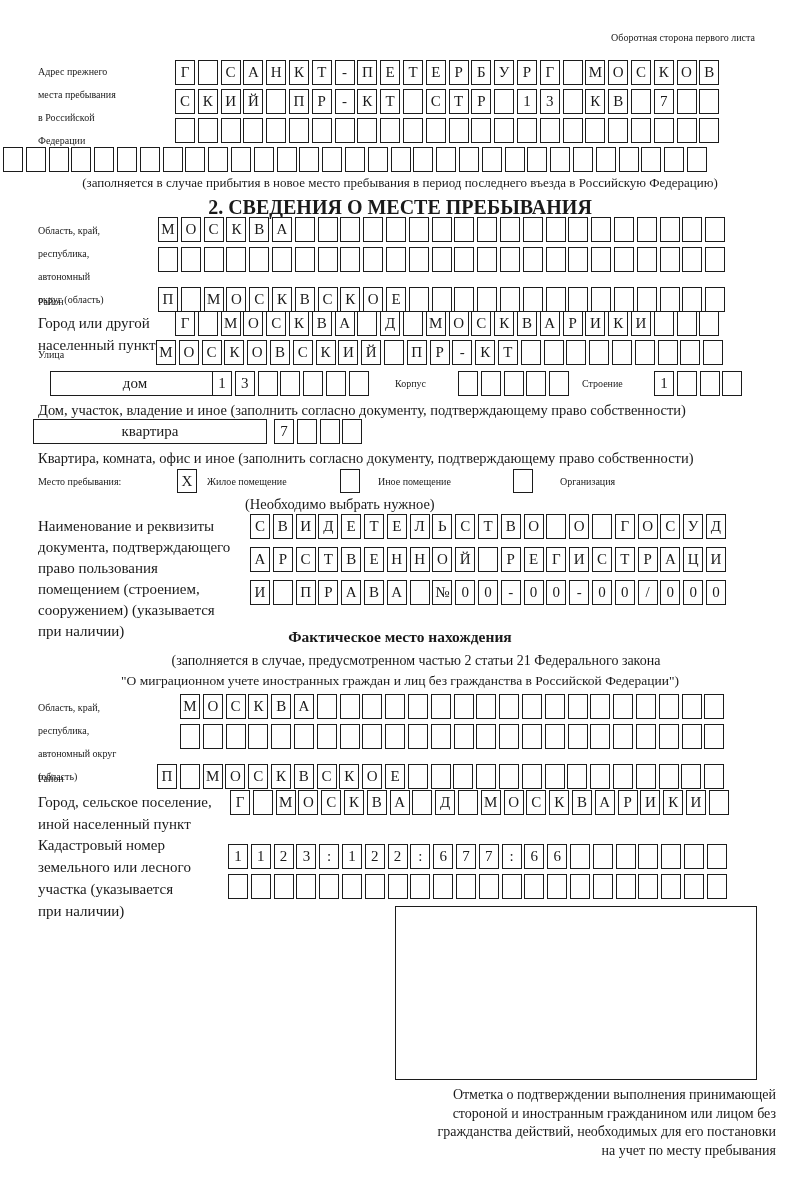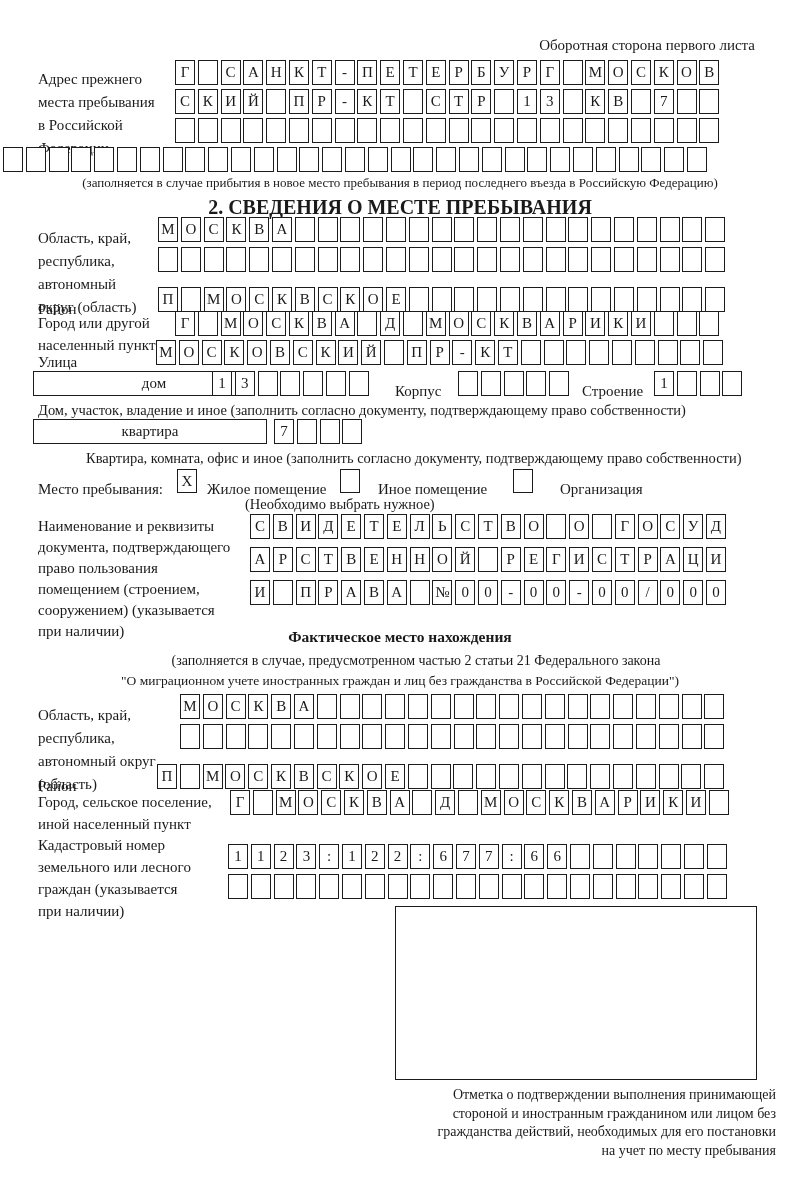--- a/index.html
+++ b/index.html
@@ -1,21 +1,21 @@
 <!DOCTYPE html>
 <html><head>
 <meta charset="utf-8">
 <style>
   html,body{margin:0;padding:0;background:#fff;}
   .page{
     position:relative;width:800px;height:1180px;background:#fff;
     font-family:"Liberation Serif", serif;color:#1a1a1a;overflow:hidden;
   }
   .abs{position:absolute;}
-  .label{font-size:15px;line-height:23px;white-space:nowrap;margin-top:8px;}
+  .label{font-size:10px;line-height:23px;white-space:nowrap;}
   .label-tight{font-size:15px;line-height:22px;white-space:nowrap;}
   .label-doc{font-size:15px;line-height:21px;white-space:nowrap;}
   .cellrow{position:absolute;display:flex;gap:2.8px;}
   .cell{
     flex:0 0 auto;width:18px;height:23px;border:1.6px solid #1c1c1c;background:#fff;
     display:flex;align-items:center;justify-content:center;
     font-size:15px;line-height:1;
   }
   .widebox{
     position:absolute;border:1.6px solid #1c1c1c;background:#fff;height:23px;
@@ -303,21 +303,21 @@
       <span class="cell"></span>
       <span class="cell"></span>
       <span class="cell"></span>
       <span class="cell"></span>
       <span class="cell"></span>
       <span class="cell"></span>
       <span class="cell"></span>
       <span class="cell"></span>
     </div>
 
-  <div class="widebox" style="left:33px;top:371px;width:168px;padding-left:36px;">дом</div>
+  <div class="widebox" style="left:50px;top:371px;width:168px;">дом</div>
   <div class="cellrow" style="left:212px;top:371px;">
       <span class="cell">1</span>
       <span class="cell">3</span>
       <span class="cell"></span>
       <span class="cell"></span>
       <span class="cell"></span>
       <span class="cell"></span>
       <span class="cell"></span>
     </div>
   <div class="abs label" style="left:395px;top:372px;">Корпус</div>
@@ -337,21 +337,21 @@
     </div>
   <div class="abs note-md" style="left:38px;top:402px;">Дом, участок, владение и иное (заполнить согласно документу, подтверждающему право собственности)</div>
 
   <div class="widebox" style="left:33px;top:419px;width:232px;">квартира</div>
   <div class="cellrow" style="left:274px;top:419px;">
       <span class="cell">7</span>
       <span class="cell"></span>
       <span class="cell"></span>
       <span class="cell"></span>
     </div>
-  <div class="abs note-md" style="left:38px;top:450px;margin-left:48px;">Квартира, комната, офис и иное (заполнить согласно документу, подтверждающему право собственности)</div>
+  <div class="abs note-md" style="left:38px;top:450px;">Квартира, комната, офис и иное (заполнить согласно документу, подтверждающему право собственности)</div>
 
   <div class="abs label" style="left:38px;top:470px;">Место пребывания:</div>
   <span class="checkbox" style="left:177px;top:469px;">X</span>
   <div class="abs label" style="left:207px;top:470px;">Жилое помещение</div>
   <span class="checkbox" style="left:340px;top:469px;"></span>
   <div class="abs label" style="left:378px;top:470px;">Иное помещение</div>
   <span class="checkbox" style="left:513px;top:469px;"></span>
   <div class="abs label" style="left:560px;top:470px;">Организация</div>
   <div class="abs note-md" style="left:245px;top:496px;">(Необходимо выбрать нужное)</div>
 
@@ -550,21 +550,21 @@
       <span class="cell">Р</span>
       <span class="cell">И</span>
       <span class="cell">К</span>
       <span class="cell">И</span>
       <span class="cell"></span>
     </div>
 
   <div class="abs label-tight" style="left:38px;top:834px;">
       <div>Кадастровый номер</div>
       <div>земельного или лесного</div>
-      <div>граждан (указывается</div>
+      <div>участка (указывается</div>
       <div>при наличии)</div>
     </div>
   <div class="cellrow" style="left:228px;top:844px;">
       <span class="cell">1</span>
       <span class="cell">1</span>
       <span class="cell">2</span>
       <span class="cell">3</span>
       <span class="cell">:</span>
       <span class="cell">1</span>
       <span class="cell">2</span>

